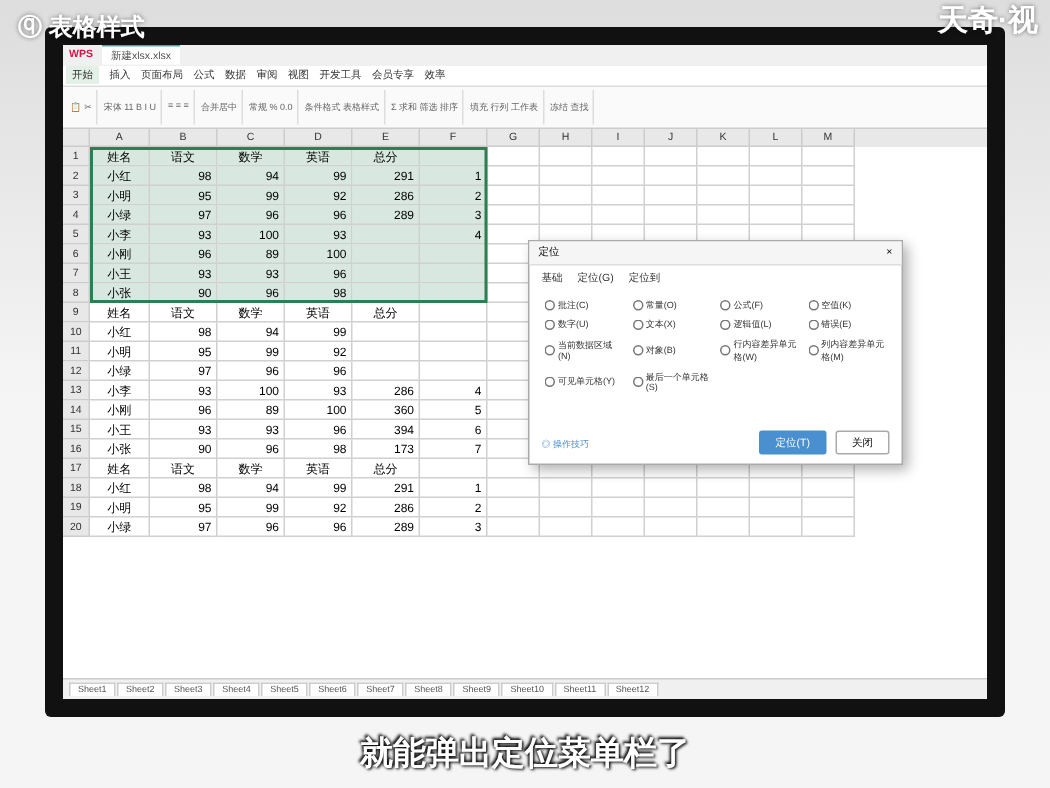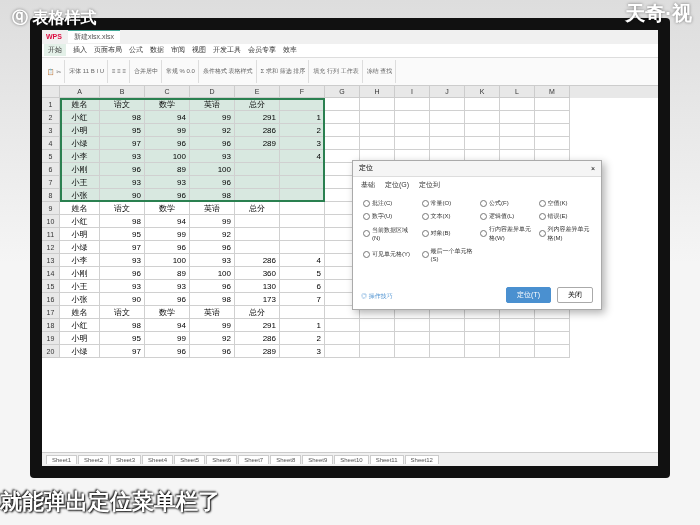--- a/index.html
+++ b/index.html
@@ -2,21 +2,21 @@
 <html><head>
 <meta charset="utf-8">
 <style>
 *{margin:0;padding:0;box-sizing:border-box;font-family:"Microsoft YaHei",Arial,sans-serif}
 body{width:700px;height:525px;background:#e8e8e8;position:relative;overflow:hidden}
 .frame{position:absolute;top:0;left:0;width:700px;height:525px;background:linear-gradient(#ddd 0%,#f5f5f5 50%);display:flex;align-items:center;justify-content:center}
 .monitor{width:640px;height:460px;background:#111;border-radius:4px;padding:12px;position:relative;margin-top:-30px}
 .screen{width:100%;height:100%;background:#fff;position:relative;overflow:hidden}
 .watermark-tl{position:absolute;top:8px;left:12px;color:#fff;font-size:16px;font-weight:bold;z-index:100;text-shadow:0 0 3px rgba(0,0,0,.5)}
 .watermark-tr{position:absolute;top:0;right:8px;color:#fff;font-size:20px;font-weight:bold;z-index:100;text-shadow:0 0 3px rgba(0,0,0,.5)}
-.subtitle{position:absolute;bottom:8px;left:0;right:0;color:#fff;font-size:22px;font-weight:bold;z-index:100;text-shadow:1px 1px 2px #000,-1px -1px 2px #000}
+.subtitle{position:absolute;bottom:8px;left:0;right:0;text-align:center;color:#fff;font-size:22px;font-weight:bold;z-index:100;text-shadow:1px 1px 2px #000,-1px -1px 2px #000}
 .titlebar{height:14px;background:#f0f0f0;display:flex;align-items:center;font-size:7px;padding:0 4px;color:#555}
 .titlebar .doc{background:#fff;padding:1px 6px;border-top:1px solid #4a9}
 .menubar{height:14px;background:#fff;border-bottom:1px solid #ddd;display:flex;font-size:7px;color:#333;padding:0 2px;align-items:center;gap:7px}
 .menubar span:first-child{background:#e3f0e8;padding:1px 4px}
 .toolbar{height:28px;background:#fafafa;border-bottom:1px solid #ccc;display:flex;align-items:center;font-size:6px;color:#666;padding:2px;gap:1px}
 .tbgroup{border-right:1px solid #ddd;padding:0 3px;height:100%;display:flex;flex-direction:column;justify-content:center;gap:1px}
 .colheaders{height:12px;background:#e8e8e8;display:flex;font-size:7px;color:#333}
 .rownum{width:18px;background:#e8e8e8;border-right:1px solid #ccc;border-bottom:1px solid #ccc;text-align:center;font-size:7px;color:#333;line-height:13px}
 .colh{border-right:1px solid #ccc;border-bottom:1px solid #ccc;text-align:center;line-height:12px}
 .grid{position:relative}
@@ -321,21 +321,21 @@
             <div class="cell cw-r"></div>
             <div class="cell cw-r"></div>
             <div class="cell cw-r"></div>
           </div>
           <div class="row">
             <div class="rownum">15</div>
             <div class="cell cw-a txt">小王</div>
             <div class="cell cw-b">93</div>
             <div class="cell cw-c">93</div>
             <div class="cell cw-d">96</div>
-            <div class="cell cw-e">130</div>
+            <div class="cell cw-e">394</div>
             <div class="cell cw-f">6</div>
             <div class="cell cw-r"></div>
             <div class="cell cw-r"></div>
             <div class="cell cw-r"></div>
             <div class="cell cw-r"></div>
             <div class="cell cw-r"></div>
             <div class="cell cw-r"></div>
             <div class="cell cw-r"></div>
           </div>
           <div class="row">

